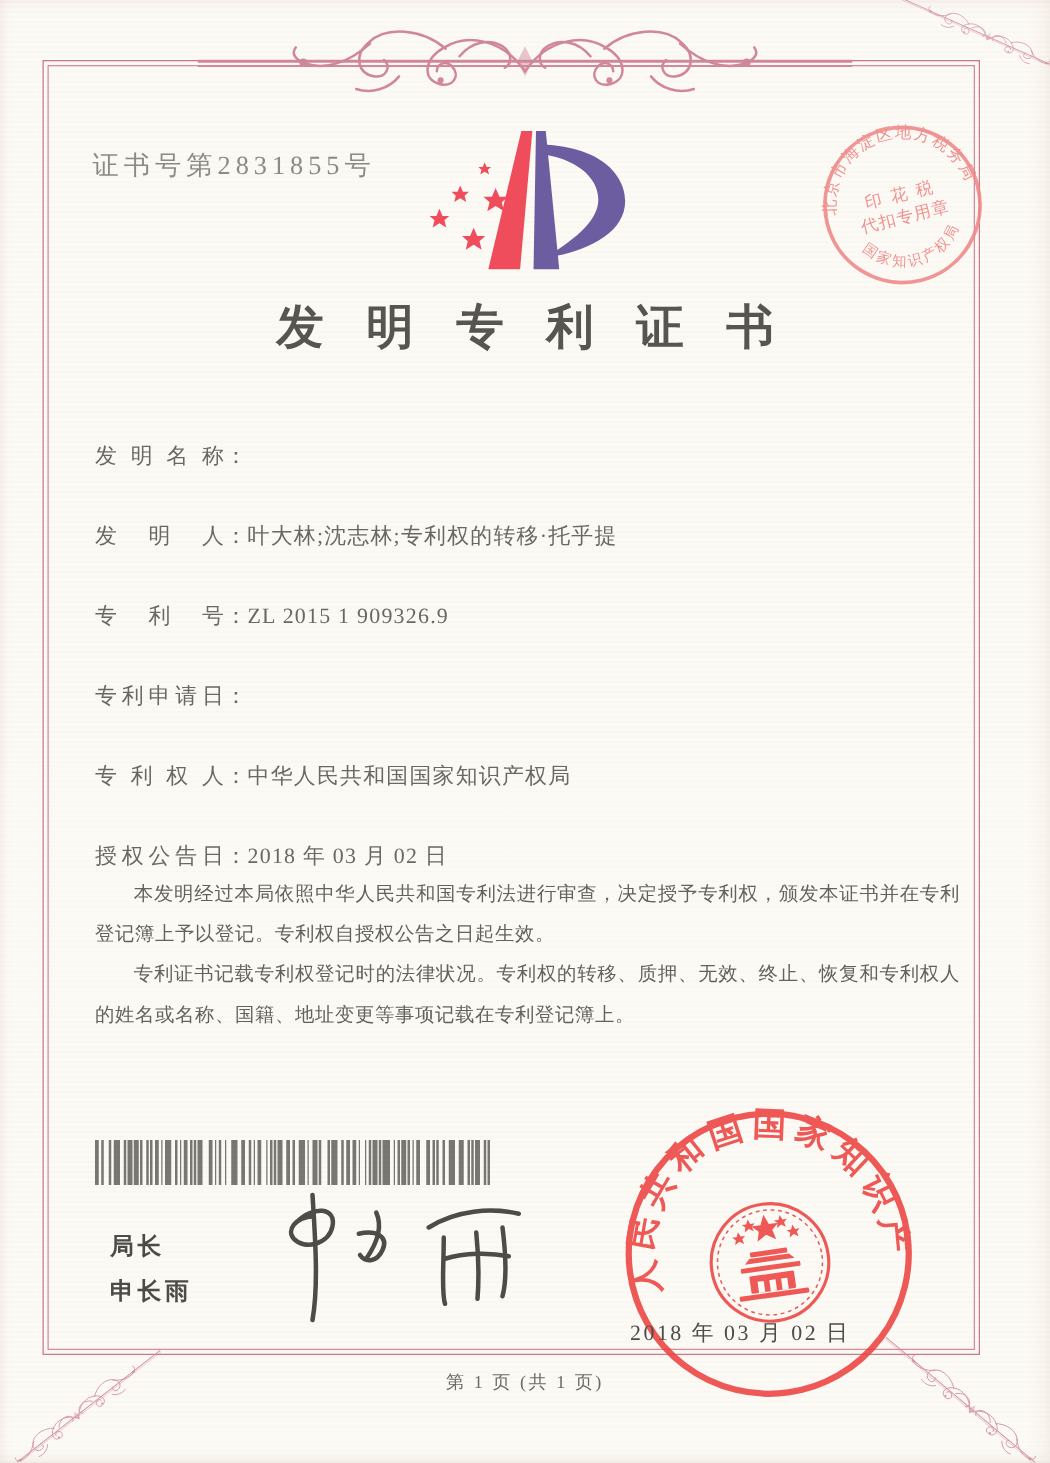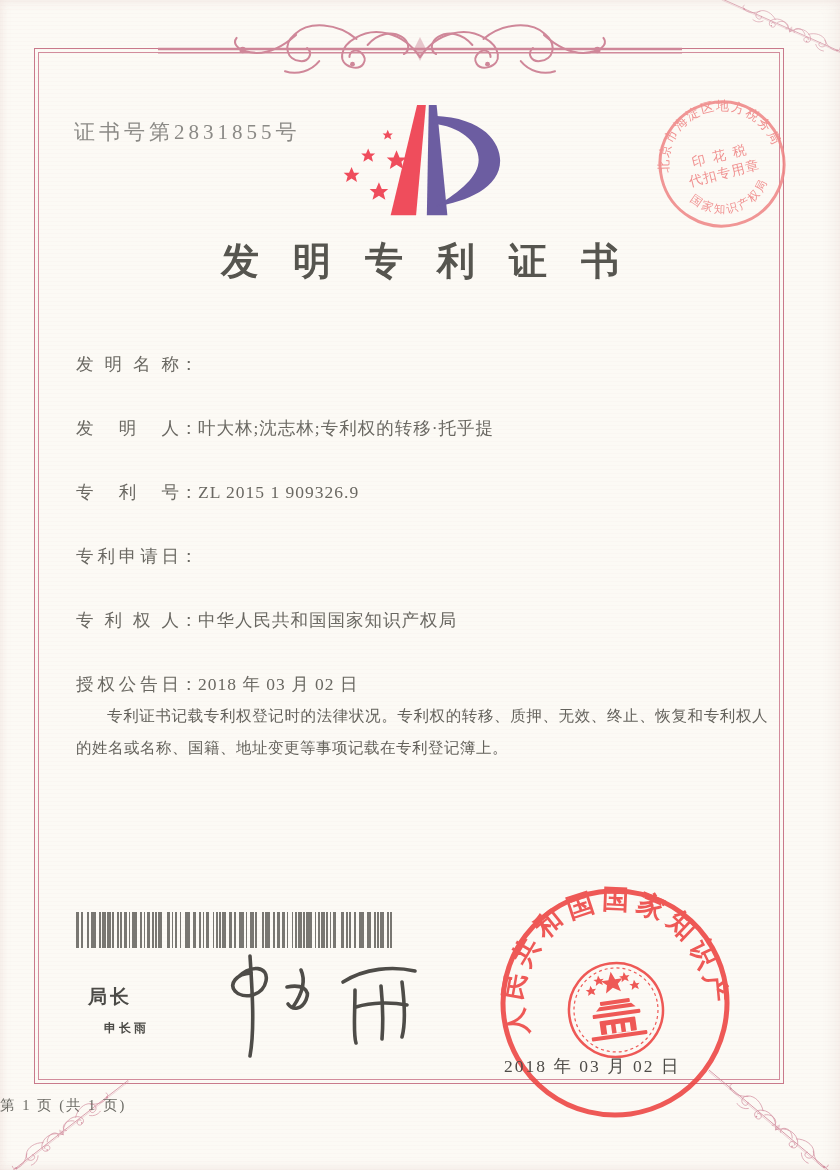--- a/index.html
+++ b/index.html
@@ -32,25 +32,25 @@
   .field-row{display:flex;line-height:24px;letter-spacing:1px;}
   .f-label{display:inline-block;width:104px;text-align:justify;text-align-last:justify;}
   .f-colon{width:18px;}
   .f-value{flex:1;}
   .paras{position:absolute;left:76px;right:72px;top:700px;font-size:15.5px;line-height:2.08;color:#656младший;}
   .paras{color:#64625c;}
   .paras p{margin:0;text-indent:2em;text-align:justify;letter-spacing:.5px;}
   .barcode{position:absolute;left:76px;top:912px;width:320px;height:36px;display:flex;align-items:stretch;opacity:.72;}
   .barcode i{display:block;background:#474540;height:100%;}
   .sig-title{position:absolute;left:88px;top:984px;font-size:19px;color:#4c4b47;letter-spacing:3px;font-family:"Liberation Sans","DejaVu Sans",sans-serif;font-weight:bold;}
-  .sig-name{position:absolute;left:104px;top:1020px;font-size:12px;color:#4c4b47;letter-spacing:3px;font-family:"Liberation Sans","DejaVu Sans",sans-serif;font-weight:bold;text-align:center;}
+  .sig-name{position:absolute;left:88px;top:1020px;font-size:19px;color:#4c4b47;letter-spacing:3px;font-family:"Liberation Sans","DejaVu Sans",sans-serif;font-weight:bold;text-align:center;}
   .sig-script{position:absolute;left:205px;top:946px;width:235px;height:118px;}
   .seal{position:absolute;left:494px;top:882px;width:242px;height:242px;transform:rotate(-8deg);}
   .seal-date{position:absolute;left:504px;top:1054px;font-size:17.5px;color:#4e4c48;letter-spacing:2px;z-index:3;}
-  .footer{position:absolute;left:0;right:0;top:1096px;text-align:left;font-size:14.5px;color:#6b6a64;letter-spacing:2px;}
+  .footer{position:absolute;left:0;right:0;top:1096px;text-align:center;font-size:14.5px;color:#6b6a64;letter-spacing:2px;}
   .hidden-defs{position:absolute;width:0;height:0;overflow:hidden;}
 </style>
 </head>
 <body>
 
 <svg class="hidden-defs" aria-hidden="true">
   <defs>
     <path id="star" d="M0,-10 L2.94,-3.09 L9.51,-3.09 L4.76,1.18 L6.55,8.09 L0,4 L-6.55,8.09 L-4.76,1.18 L-9.51,-3.09 L-2.94,-3.09 Z"></path>
     <symbol id="orn-sym" viewBox="0 0 520 84">
       <g stroke="#cf8799" stroke-width="2" fill="none" stroke-linecap="round">
@@ -159,20 +159,21 @@
         <span class="f-value">中华人民共和国国家知识产权局</span>
     </div>
     <div class="field-row">
       <span class="f-label">授权公告日</span>
         <span class="f-colon">：</span>
         <span class="f-value">2018 年 03 月 02 日</span>
     </div>
   </div>
 
   <div class="paras">
+    <p>本发明经过本局依照中华人民共和国专利法进行审查，决定授予专利权，颁发本证书并在专利登记簿上予以登记。专利权自授权公告之日起生效。</p>
     <p>专利证书记载专利权登记时的法律状况。专利权的转移、质押、无效、终止、恢复和专利权人的姓名或名称、国籍、地址变更等事项记载在专利登记簿上。</p>
   </div>
 
   <div class="barcode" id="barcode">
       <i style="width: 3.4px; margin-right: 1.6px;"></i>
       <i style="width: 1.7px; margin-right: 4.8px;"></i>
       <i style="width: 1.7px; margin-right: 1.6px;"></i>
       <i style="width: 5.1px; margin-right: 3.2px;"></i>
       <i style="width: 1.7px; margin-right: 1.6px;"></i>
       <i style="width: 3.4px; margin-right: 1.6px;"></i>

